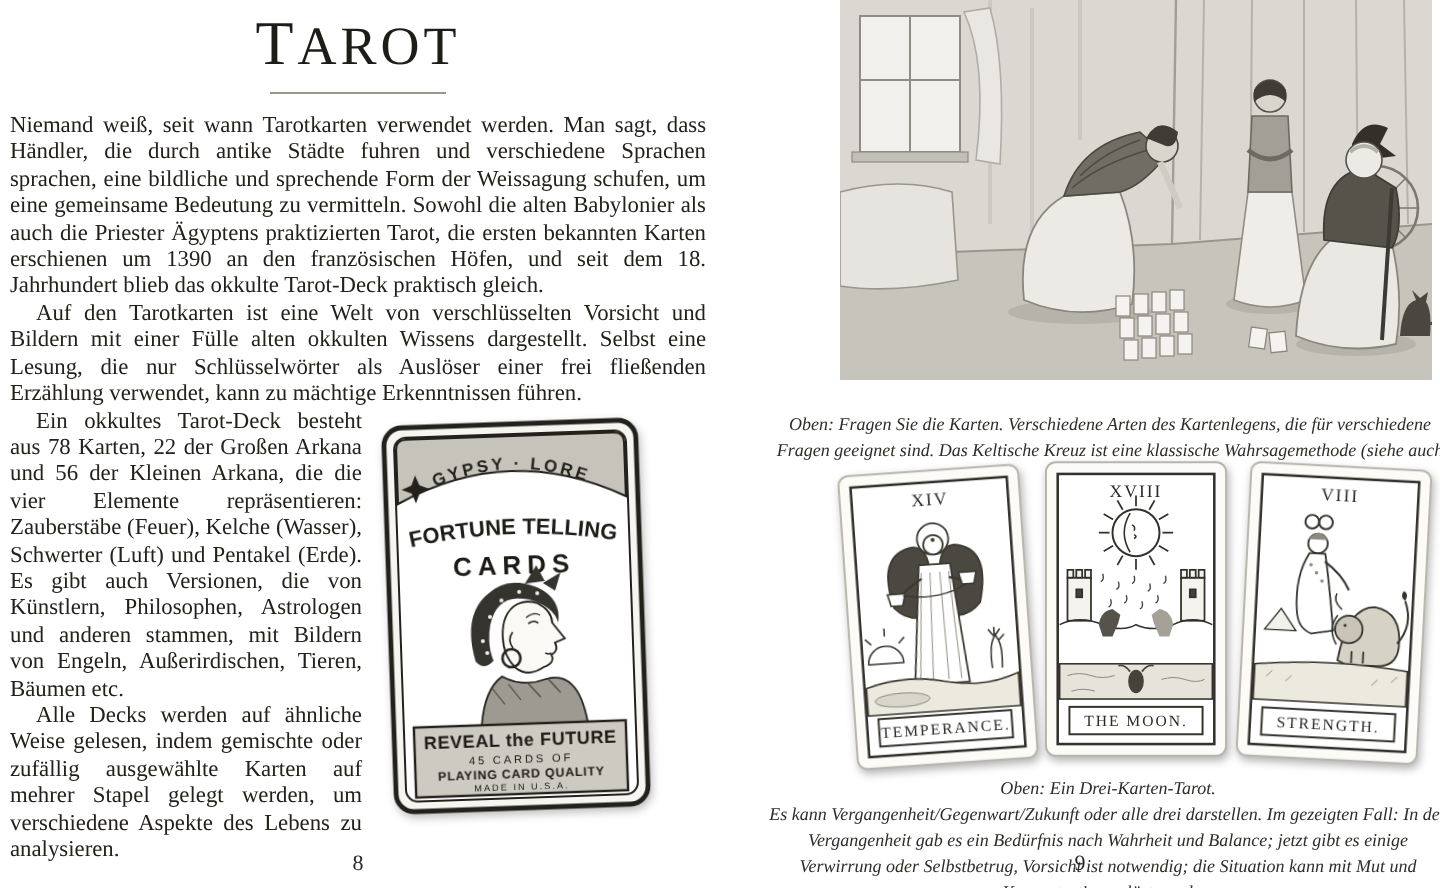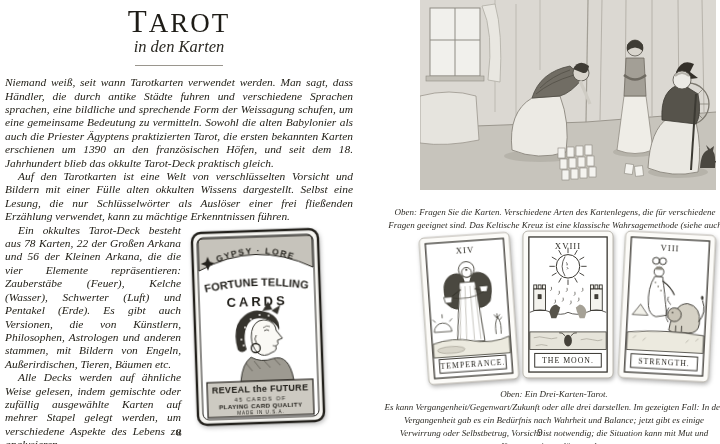--- a/index.html
+++ b/index.html
@@ -7,21 +7,21 @@
           font-family:"Liberation Serif",serif;color:#232119;}
   
   .left-page{position:absolute;left:5px;top:6px;width:348px;}
   .page-title{margin:0;text-align:center;font-weight:normal;font-size:27px;line-height:1;
               letter-spacing:2px;color:#1e1c17;}
   .page-title::first-letter{font-size:115%;}
   .page-subtitle{margin:1px 0 0 0;text-align:center;font-weight:normal;font-style:italic;
                  font-size:16.5px;line-height:1.1;color:#2a2822;}
   .title-divider{width:88px;height:0;border-top:1px solid #9a968e;margin:9px auto 0 auto;}
   .body{margin-top:10px;font-size:11.4px;line-height:13.4px;text-align:justify;hyphens:auto;}
-  .body p{margin:0;font-style:italic;}
+  .body p{margin:0;}
   .body p.ind{text-indent:13px;}
   .cardbox-wrap{float:right;width:130px;height:198px;margin:5px 30px 2px 12px;}
   .cardbox-wrap svg{display:block;transform:rotate(-2deg);filter:drop-shadow(1px 2px 2px rgba(0,0,0,0.25));}
   .pagenum{position:absolute;top:426px;text-align:center;font-size:11px;color:#2a2822;}
   .pagenum.left{left:5px;width:348px;}
   .pagenum.right{left:390px;width:300px;}
   
   .engraving{position:absolute;left:420px;top:0;width:296px;height:190px;}
   .engraving svg{display:block;}
   .caption{position:absolute;font-style:italic;font-size:9px;line-height:13px;text-align:center;color:#2f2d27;}
@@ -36,21 +36,20 @@
   .cardlabel{font-family:"Liberation Serif",serif;font-size:8px;letter-spacing:1px;fill:#2c2a24;}
   .boxtext{font-family:"Liberation Sans",sans-serif;fill:#1d1b16;}
 </style>
 </head>
 <body>
 
 <div class="spread">
 
   <div class="left-page">
     <h1 class="page-title">TAROT</h1>
-    <h2 class="page-subtitle">in den Karten</h2>
     <div class="title-divider"></div>
 
     <div class="body">
       <p>Niemand weiß, seit wann Tarotkarten verwendet werden. Man sagt, dass Händler, die durch antike Städte fuhren und verschiedene Sprachen sprachen, eine bildliche und sprechende Form der Weissagung schufen, um eine gemeinsame Bedeutung zu vermitteln. Sowohl die alten Babylonier als auch die Priester Ägyptens praktizierten Tarot, die ersten bekannten Karten erschienen um 1390 an den französischen Höfen, und seit dem 18. Jahrhundert blieb das okkulte Tarot-Deck praktisch gleich.</p>
       <p class="ind">Auf den Tarotkarten ist eine Welt von verschlüsselten Vorsicht und Bildern mit einer Fülle alten okkulten Wissens dargestellt. Selbst eine Lesung, die nur Schlüsselwörter als Auslöser einer frei fließenden Erzählung verwendet, kann zu mächtige Erkenntnissen führen.</p>
 
       <div class="cardbox-wrap">
         <svg viewBox="0 0 130 196" width="130" height="196">
           <rect x="2" y="2" width="126" height="192" rx="9" fill="#f6f5f1" stroke="#23211c" stroke-width="2.4"></rect>
           <rect x="7" y="7" width="116" height="182" rx="6" fill="#ffffff" stroke="#23211c" stroke-width="1"></rect>

